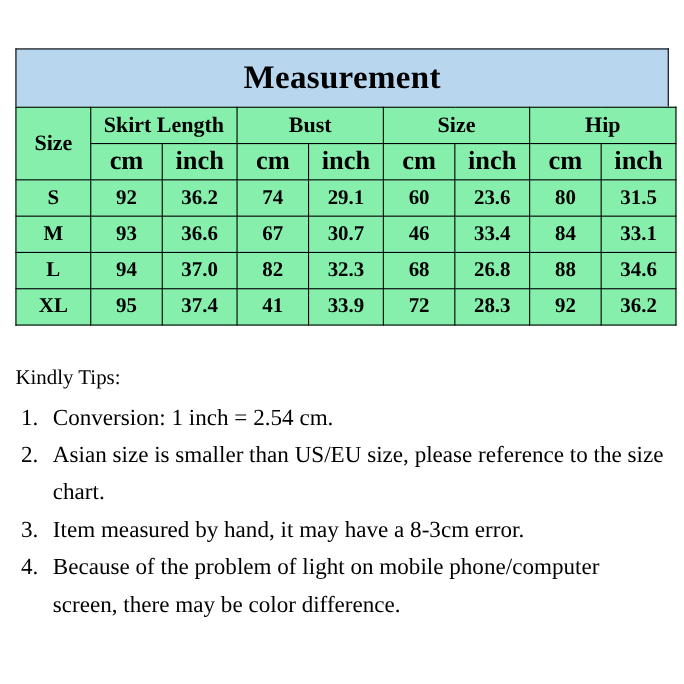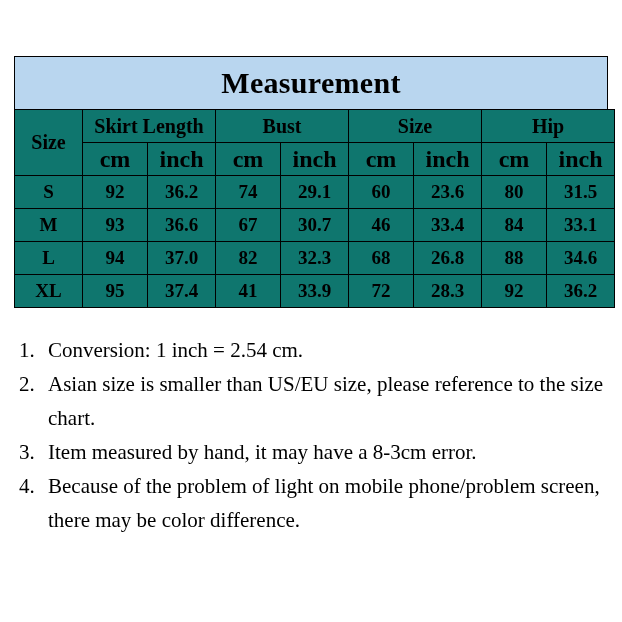--- a/index.html
+++ b/index.html
@@ -10,41 +10,41 @@
     width: 622px;
     height: 622px;
     background: #ffffff;
     font-family: "Liberation Serif", serif;
     color: #000000;
     overflow: hidden;
   }
   .sheet {
     position: absolute;
     left: 14px;
-    top: 56px;
+    top: 44px;
     width: 594px;
   }
   .title-band {
     background: #b9d6ef;
     border: 1px solid #000000;
     border-bottom: none;
     height: 52px;
     display: flex;
     align-items: center;
     justify-content: center;
   }
   .title-band .title {
     font-size: 30px;
     font-weight: bold;
     letter-spacing: 0.3px;
   }
   table.measure {
     border-collapse: collapse;
     width: 100%;
-    background: #0f766e;
+    background: #86efac;
     table-layout: fixed;
   }
   table.measure td, table.measure th {
     border: 1px solid #000000;
     text-align: center;
     font-size: 24px;
     font-weight: bold;
     padding: 0;
     height: 32px;
     font-family: "Liberation Serif", serif;
@@ -167,19 +167,20 @@
         <td>72</td>
         <td>28.3</td>
         <td>92</td>
         <td>36.2</td>
       </tr>
     </tbody>
   </table>
 </div>
 
 <div class="tips">
+  <div class="tips-title">Kindly Tips:</div>
   <ol class="tip-list">
     <li>Conversion: 1 inch = 2.54 cm.</li>
     <li>Asian size is smaller than US/EU size, please reference to the size chart.</li>
     <li>Item measured by hand, it may have a 8-3cm error.</li>
-    <li>Because of the problem of light on mobile phone/problem screen, there may be color difference.</li>
+    <li>Because of the problem of light on mobile phone/computer screen, there may be color difference.</li>
   </ol>
 </div>
 
 </body></html>

